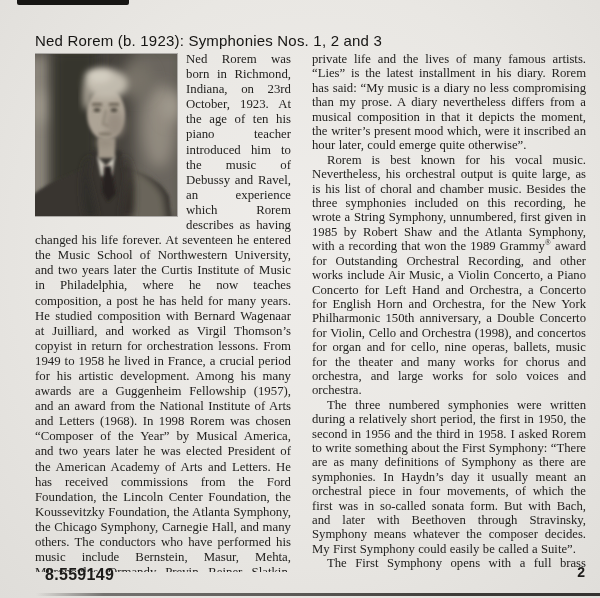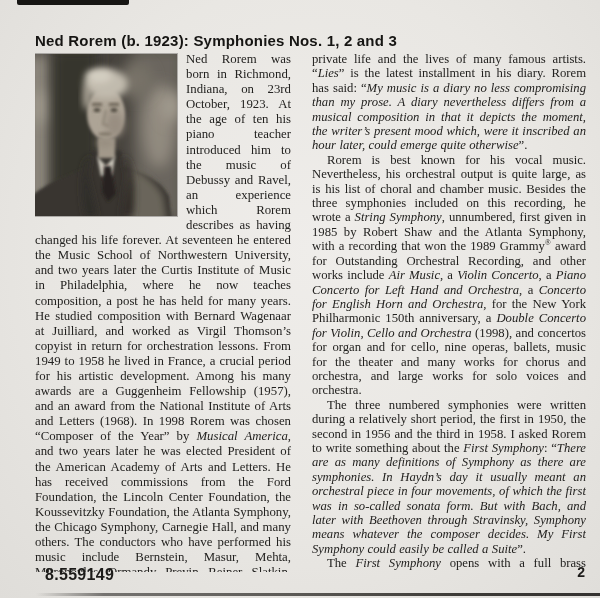--- a/index.html
+++ b/index.html
@@ -14,37 +14,37 @@
     position:absolute;left:17px;top:0;width:112px;height:5px;
     background:#171614;border-radius:0 0 2px 2px;
   }
   .scan-line-bottom{
     position:absolute;left:36px;right:0;top:593px;height:3px;
     background:linear-gradient(to right, rgba(95,93,89,0), #757370 12%, #5c5a56 45%, #3d3b37 75%, #343230 100%);
   }
   .page-title{
     position:absolute;left:35px;top:22px;
     font-family:"Liberation Sans", sans-serif;
-    font-weight:bold;font-size:15px;letter-spacing:.2px;color:#161513;
+    font-weight:normal;font-size:15px;letter-spacing:.2px;color:#161513;
     white-space:nowrap;
   }
   .cols{
     position:absolute;left:35px;top:52px;width:551px;
     display:flex;gap:21px;height:520px;overflow:hidden;
   }
   .col{text-align:justify;}
   .col-left{width:256px;}
   .col-right{width:274px;}
   .col p{
     margin:0;font-size:12.8px;line-height:15.1px;
     text-align:justify;word-spacing:.02em;
   }
   .col-right p{font-size:12.7px;line-height:14.4px;}
   .col p.indent{text-indent:15px;}
-  .it{font-style:italic;}
+  .it{}
   sup{font-size:.62em;vertical-align:super;line-height:0;}
   .photo-frame{
     float:left;width:142px;height:162px;margin:2px 9px 4px 0;
     background:#46443f;box-shadow:0 0 0 1px rgba(60,58,54,.35);
   }
   .photo-frame svg{display:block;width:142px;height:162px;}
   .footer-catalog{
     position:absolute;left:45px;top:566px;
     font-family:"Liberation Sans", sans-serif;font-weight:bold;
     font-size:16px;color:#1c1b19;letter-spacing:.3px;

